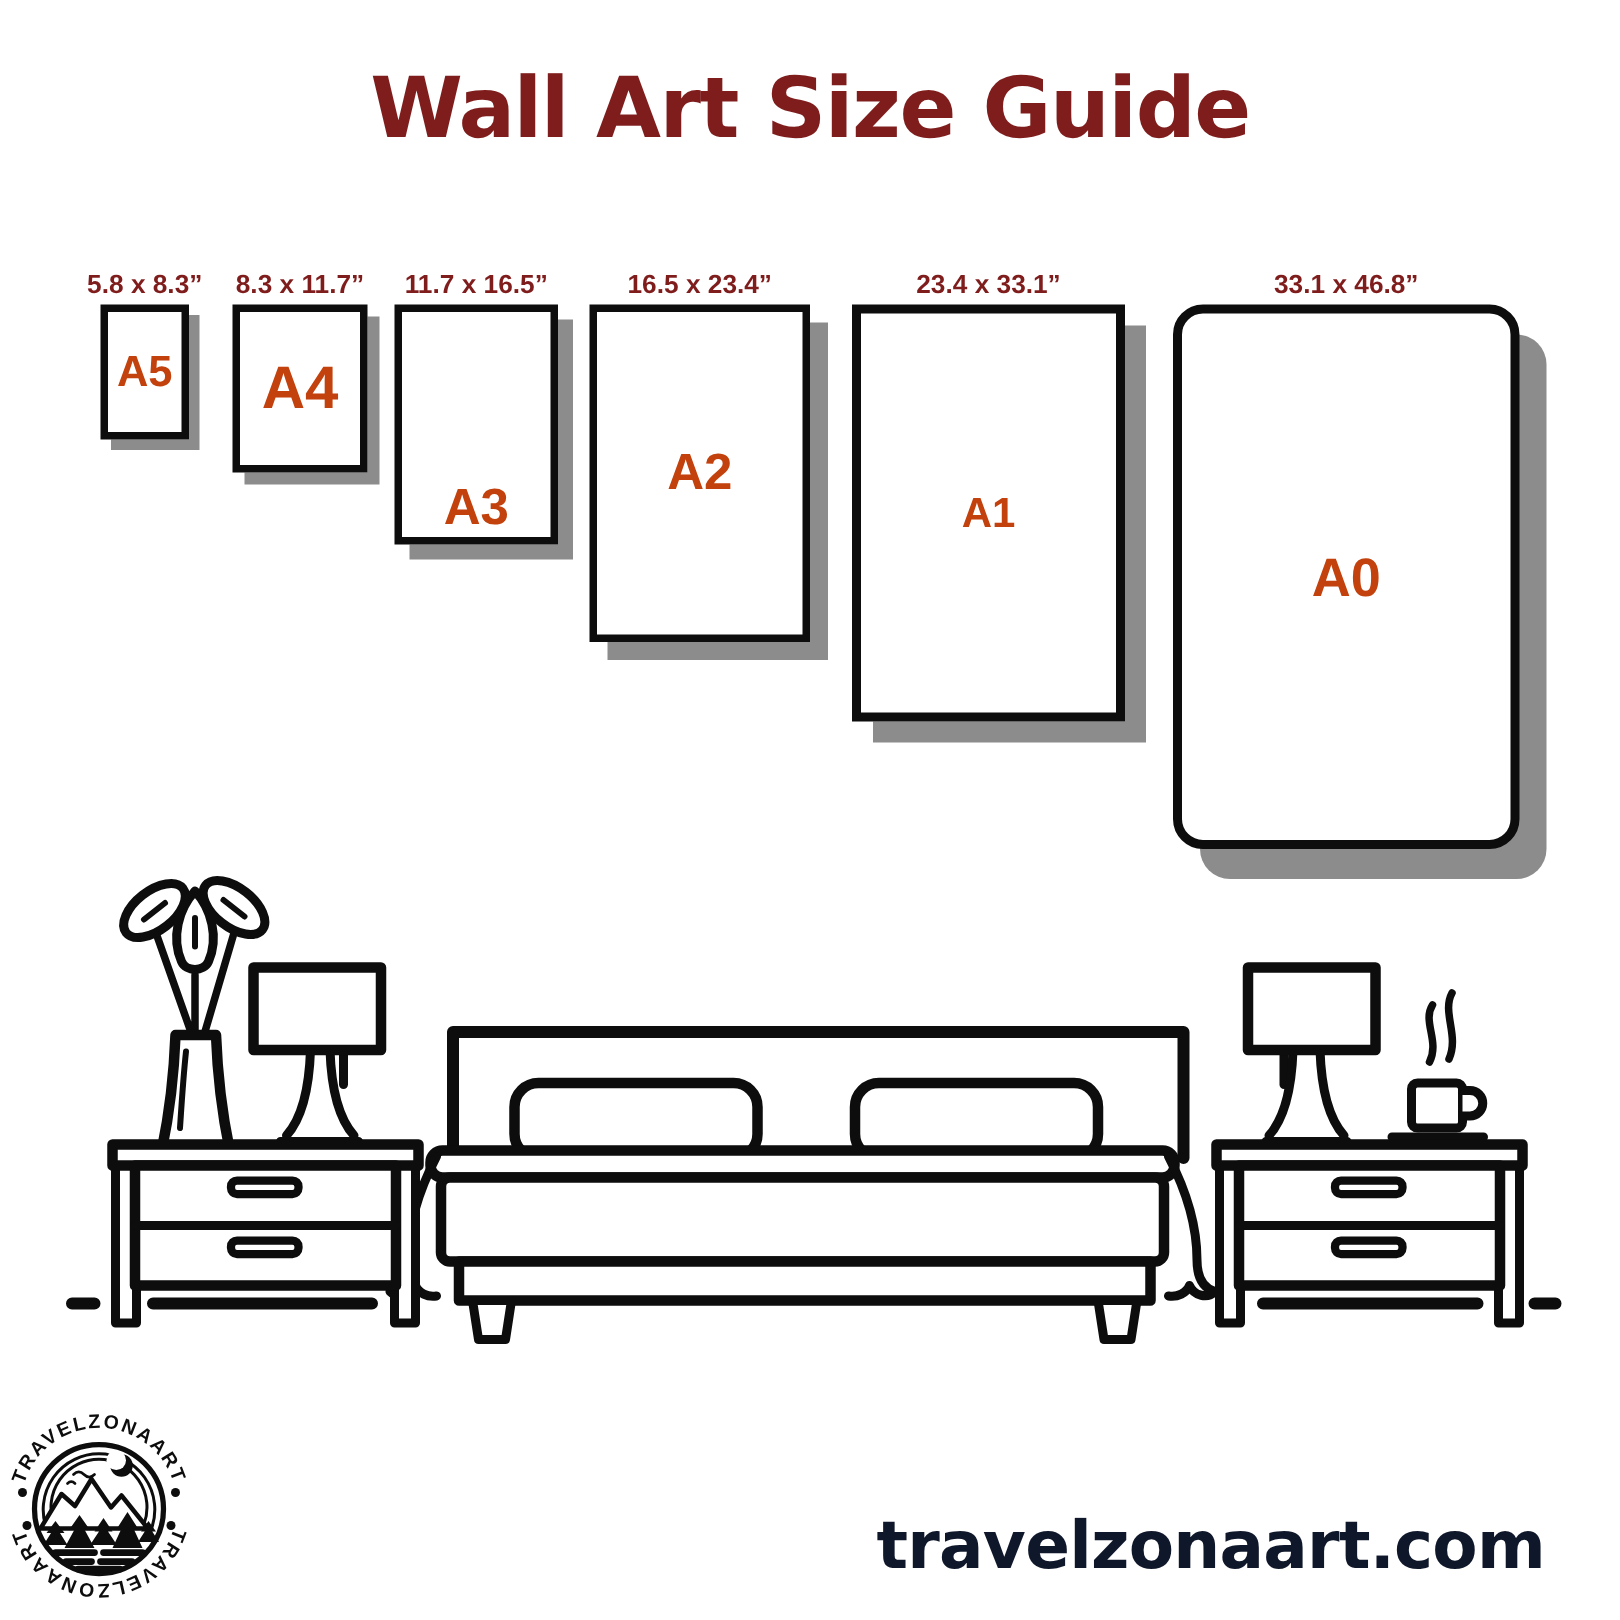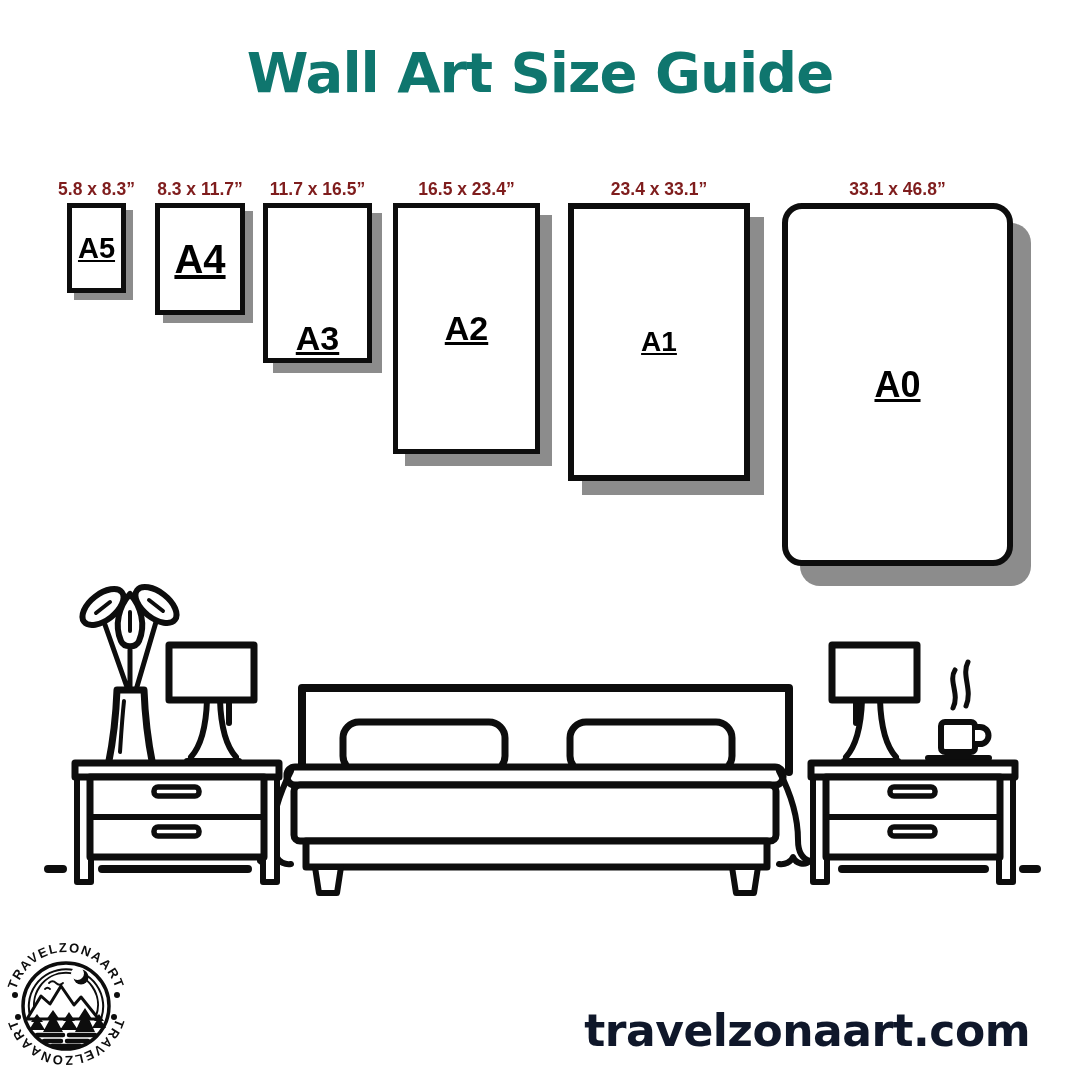--- a/index.html
+++ b/index.html
@@ -2,29 +2,29 @@
 <html><head>
 <meta charset="utf-8">
 <style>
   html,body{margin:0;padding:0;background:#ffffff;}
   .stage{position:relative;width:1080px;height:1080px;background:#ffffff;overflow:hidden;
          font-family:"Liberation Sans",sans-serif;color:#0d0d0d;}
   .page-title{position:absolute;top:42px;left:0;width:1080px;text-align:center;
 
 
            font-family:"DejaVu Sans",sans-serif;font-weight:bold;font-size:56px;
-           letter-spacing:-1px;line-height:1.1;margin:0;color:#0f766e;}
+           letter-spacing:-1px;line-height:1.1;margin:0;color:#7f1d1d;}
   .size-group{position:absolute;top:176px;}
   .dim-label{position:absolute;top:0;left:50%;transform:translateX(-50%);
              white-space:nowrap;font-weight:bold;font-size:17.5px;line-height:27px;
              font-family:"Liberation Sans",sans-serif;color:#7f1d1d;}
   .frame{position:absolute;top:27px;left:0;right:0;background:#ffffff;
          border:5px solid #0d0d0d;box-sizing:border-box;
          display:flex;align-items:center;justify-content:center;}
-  .frame span{font-weight:bold;font-family:"Liberation Sans",sans-serif;color:#000000;text-decoration:underline;}
+  .frame span{font-weight:bold;font-family:"Liberation Sans",sans-serif;color:#c2410c;}
   .scene{position:absolute;left:0;top:0;width:1080px;height:1080px;}
   .website{position:absolute;top:1005px;right:50px;font-family:"DejaVu Sans",sans-serif;
            font-weight:bold;font-size:44px;color:#0f172a;letter-spacing:-0.5px;}
 </style>
 </head>
 <body>
 
 <div class="stage">
 
   <h1 class="page-title">Wall Art Size Guide</h1>
@@ -42,21 +42,21 @@
     </div>
   </div>
   <div class="size-group" style="left:263px;width:109px;">
     <div class="dim-label">11.7 x 16.5”</div>
     <div class="frame" style="height:160px;box-shadow:10px 10px 0 #8c8c8c;align-items:flex-end;">
       <span style="font-size:34px;">A3</span>
     </div>
   </div>
   <div class="size-group" style="left:393px;width:147px;">
     <div class="dim-label">16.5 x 23.4”</div>
-    <div class="frame" style="height:251px;box-shadow:12px 12px 0 #8c8c8c;text-align:center;">
+    <div class="frame" style="height:225px;box-shadow:12px 12px 0 #8c8c8c;text-align:center;">
       <span style="font-size:34px;">A2</span>
     </div>
   </div>
   <div class="size-group" style="left:568px;width:182px;">
     <div class="dim-label">23.4 x 33.1”</div>
     <div class="frame" style="height:278px;border-width:6px;box-shadow:14px 14px 0 #8c8c8c;">
       <span style="font-size:28px;">A1</span>
     </div>
   </div>
   <div class="size-group" style="left:782px;width:231px;">

